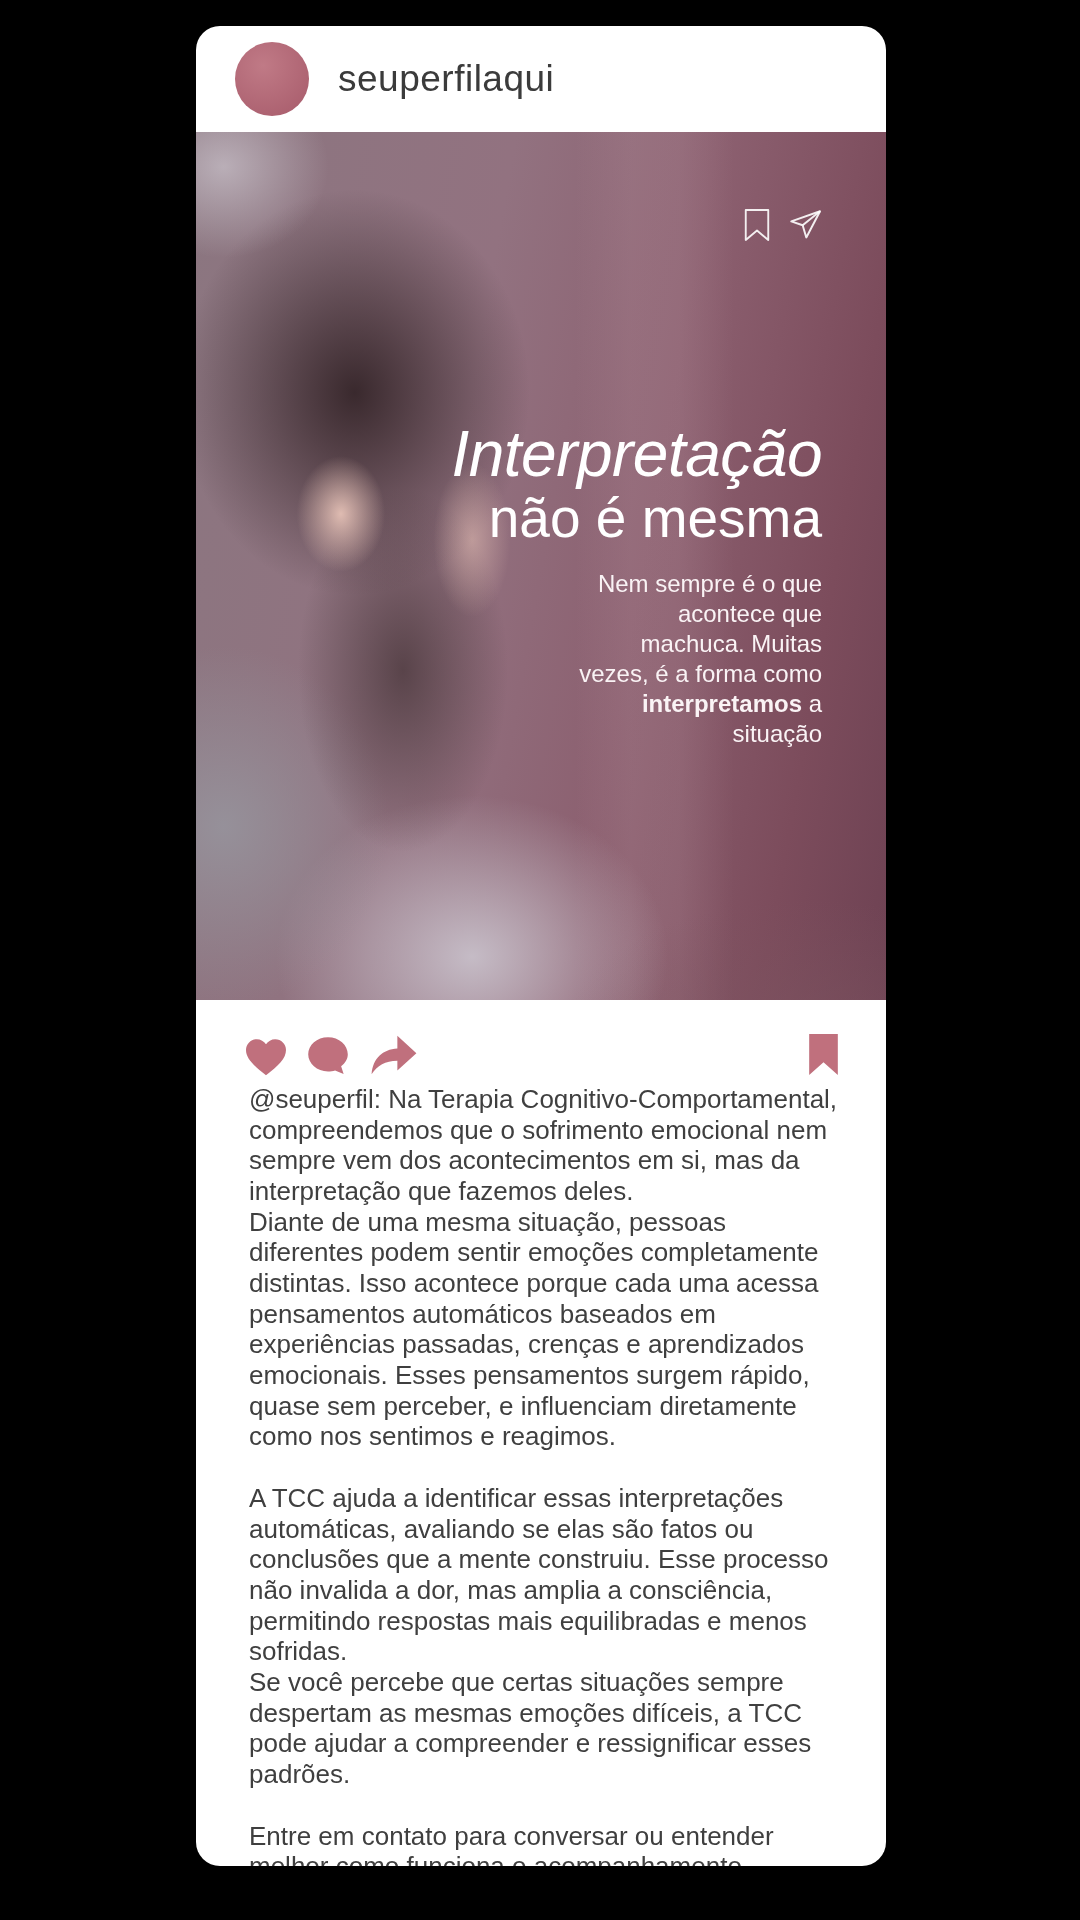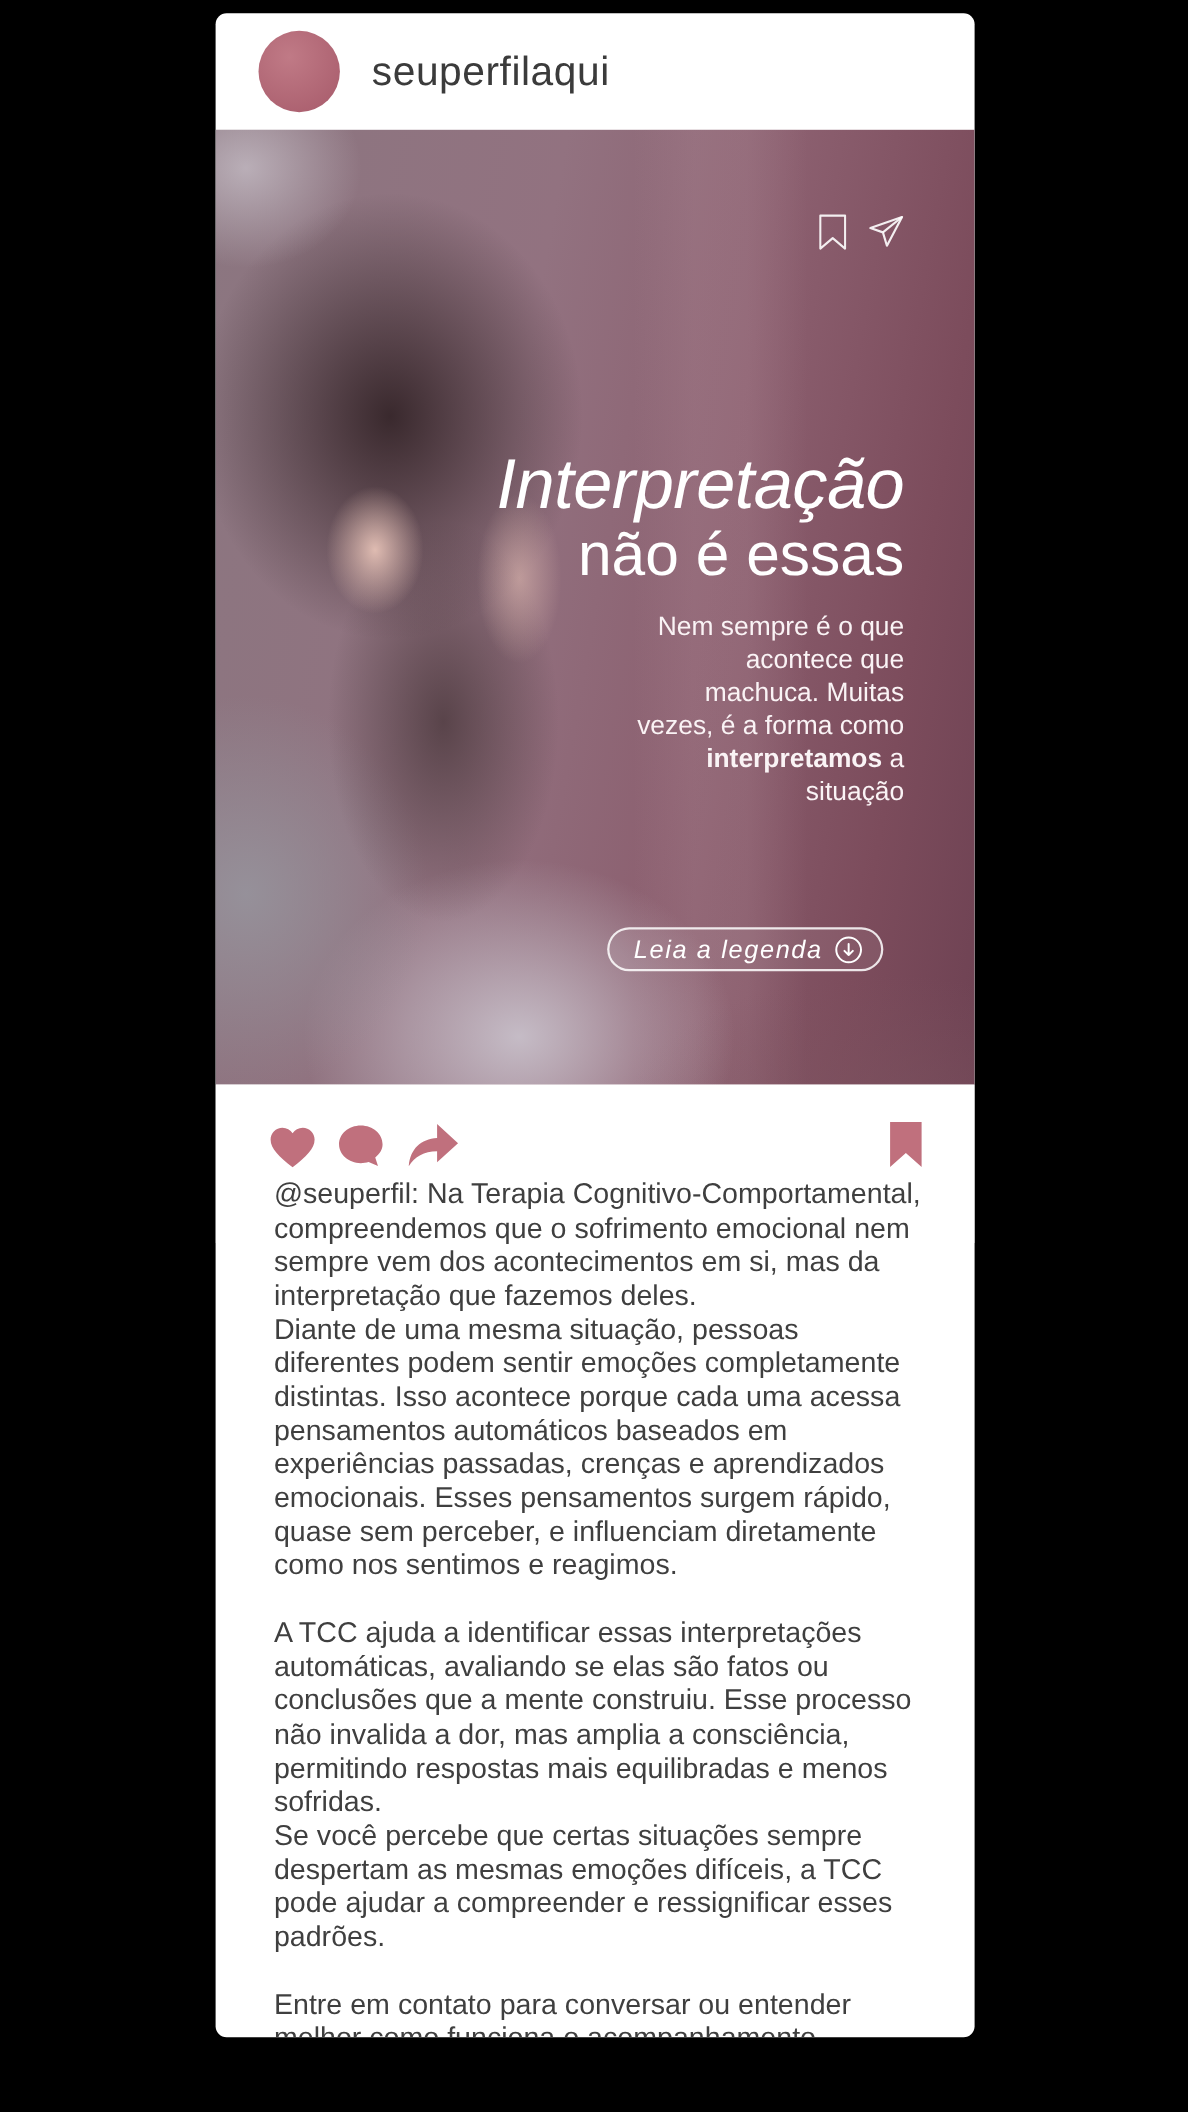--- a/index.html
+++ b/index.html
@@ -1,20 +1,20 @@
 <!DOCTYPE html>
 <html style="--accent: #c0707d; --header-avatar: #b66d7a; --header-text: #3b3b3b; --caption-text: #3f3f3f; --photo-overlay-text: #ffffff; --author-name: #f9dcdb; --author-handle: #ece4e7;"><head>
 <meta charset="utf-8">
 <style>
   html,body{margin:0;padding:0;}
   body{width:1080px;height:1920px;overflow:hidden;background:#000;
        font-family:"Liberation Sans", sans-serif;}
   .screen{position:relative;width:1080px;height:1920px;background:#000;}
-  .card{position:absolute;left:196px;top:12px;width:690px;height:1840px;
-        background:#fff;border-radius:10px;overflow:hidden;}
+  .card{position:absolute;left:196px;top:26px;width:690px;height:1840px;
+        background:#fff;border-radius:24px;overflow:hidden;}
 
   
   .header{position:absolute;top:0;left:0;right:0;height:106px;
           display:flex;align-items:center;padding-left:39px;gap:29px;}
   .header-avatar{width:74px;height:74px;border-radius:50%;flex:0 0 auto;
           background:radial-gradient(circle at 38% 32%, #c07a86, #ac6170 78%);}
   .header-name{font-size:37px;color:var(--header-text,#3b3b3b);letter-spacing:.5px;}
 
   
   .photo{position:absolute;top:106px;left:0;width:690px;height:868px;
@@ -97,34 +97,25 @@
         <span>
           <svg width="34" height="32" viewBox="0 0 26 24" fill="none" stroke="rgba(255,255,255,0.9)" stroke-width="1.5" stroke-linejoin="round">
             <path d="M24.5 1.5 L2.5 9.2 L11.2 12.2 L14 21.5 Z"></path>
             <path d="M11.2 12.2 L24.5 1.5"></path>
           </svg>
         </span>
       </div>
 
       <div class="photo-title">
         <div class="title-line1">Interpretação</div>
-        <div class="title-line2">não é essas</div>
+        <div class="title-line2">não é mesma</div>
       </div>
 
       <div class="photo-subtitle"><span>Nem sempre é o que acontece que machuca. Muitas vezes, é a forma como </span><b>interpretamos</b><span> a situação</span></div>
 
-      <div class="caption-pill">
-        <span class="pill-label">Leia a legenda</span>
-        <span class="pill-icon">
-          <svg width="27" height="27" viewBox="0 0 24 24" fill="none" stroke="#fff" stroke-width="1.6" stroke-linecap="round" stroke-linejoin="round">
-            <circle cx="12" cy="12" r="10"></circle>
-            <path d="M12 7.2v9M8.6 12.8 12 16.2l3.4-3.4"></path>
-          </svg>
-        </span>
-      </div>
     </div>
 
     <div class="actions">
       <span class="action">
         <svg width="48" height="46" viewBox="0 0 24 23">
           <path d="M12 21.6C5.8 16.8 2 13.2 2 9 2 6 4.4 3.6 7.4 3.6c1.9 0 3.6 1 4.6 2.5 1-1.5 2.7-2.5 4.6-2.5 3 0 5.4 2.4 5.4 5.4 0 4.2-3.8 7.8-10 12.6z"></path>
         </svg>
       </span>
       <span class="action">
         <svg width="50" height="48" viewBox="0 0 24 23">

